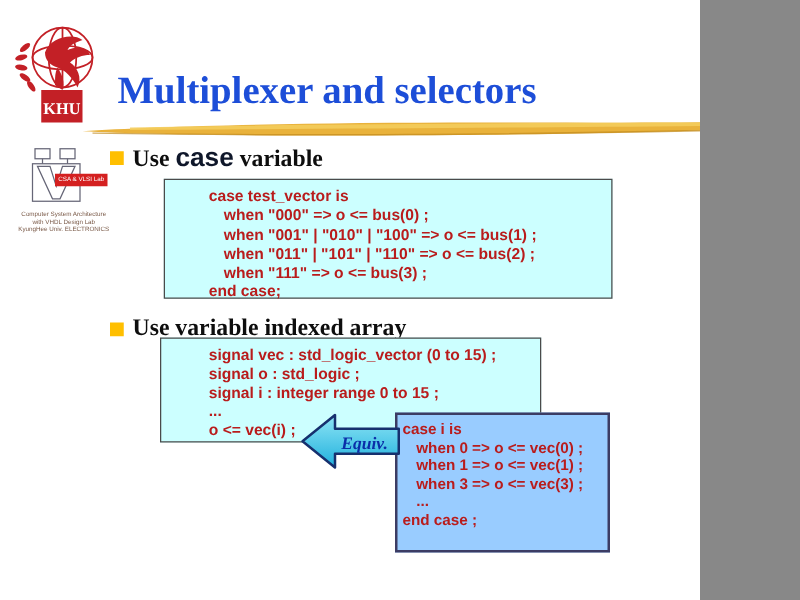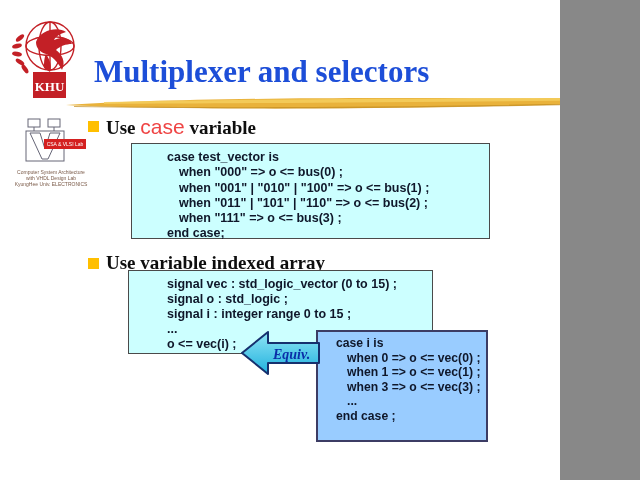--- a/index.html
+++ b/index.html
@@ -25,38 +25,38 @@
   }
   .lab-lines { position:absolute; left:0; top:52px; width:74px; text-align:center;
     font-size:5px; line-height:6px; color:#7a5a48; }
   
   .heading { position:absolute; display:flex; align-items:flex-start; white-space:nowrap; }
   .heading .bullet { width:11px; height:11px; background:#ffbf00; margin:6px 7px 0 0; flex:none; }
   .heading .h-text {
     font-family:"Liberation Serif", serif; font-weight:bold; font-size:19px; color:#0e0e0e;
   }
   .heading .h-kw {
-    font-family:"Liberation Sans", sans-serif; font-weight:normal; font-size:21px; color:#ef4444;
+    font-family:"Liberation Sans", sans-serif; font-weight:bold; font-size:21px; color:#0f172a;
   }
   .heading1 { left:88px; top:115px; }
   .heading2 { left:88px; top:252px; }
   
   .code {
     position:absolute; background:#ccffff; border:1px solid #4a4a4a;
     font-family:"Liberation Sans", sans-serif; font-weight:bold;
-    color:#0f172a; white-space:pre; box-sizing:border-box;
+    color:#b91c1c; white-space:pre; box-sizing:border-box;
   }
   .code .code-line.ind { padding-left:12px; }
   .code-1 { left:131px; top:143px; width:359px; height:96px;
     padding:6px 0 0 35px; font-size:12.5px; line-height:15.3px; }
   .code-2 { left:128px; top:270px; width:305px; height:84px;
     padding:6px 16px 0 38px; font-size:12.5px; line-height:15px; z-index:1; }
   .code-3 { left:316px; top:330px; width:172px; height:112px;
     background:#99ccff; border:2px solid #3c3c64;
-    padding:4px 0 0 18px; font-size:12.2px; line-height:14.6px; z-index:3; }
+    padding:4px 0 0 4px; font-size:12.2px; line-height:14.6px; z-index:3; }
   .code-3 .code-line.ind { padding-left:11px; }
   
   .equiv-arrow { position:absolute; left:240px; top:329px; width:81px; height:48px; z-index:4; }
 </style>
 </head>
 <body>
 
 <div class="slide">
 
   <svg class="khu-logo" viewBox="0 0 80 88">

